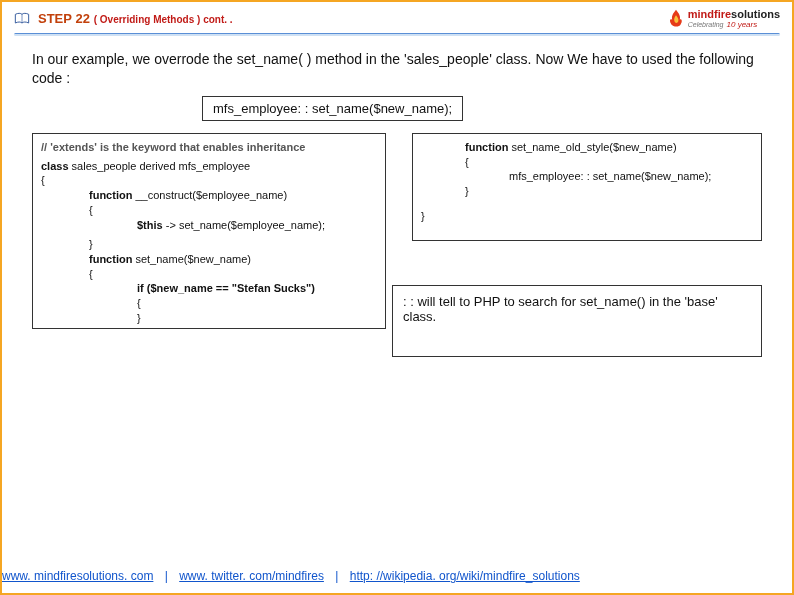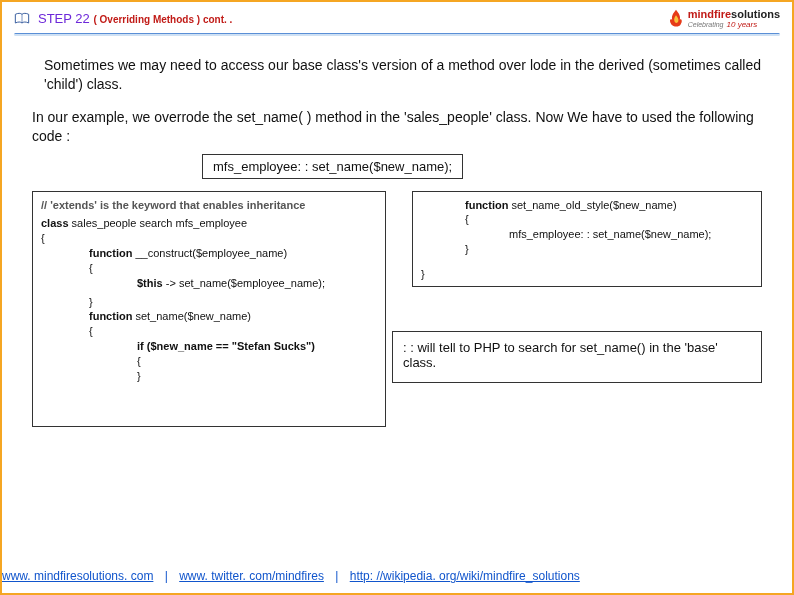--- a/index.html
+++ b/index.html
@@ -25,21 +25,21 @@
     justify-content: space-between;
     padding: 6px 12px 4px 12px;
   }
   .header-left {
     display: flex;
     align-items: center;
     gap: 8px;
   }
   .book-icon { width: 16px; height: 14px; }
   .step-title { font-size: 13px; }
-  .step-num { color: #6d28d9; font-weight: normal; }
+  .step-num { color: #c2410c; font-weight: bold; }
   .step-sub { color: #c11b17; font-weight: bold; font-size: 10px; }
   .logo {
     display: flex;
     align-items: center;
     gap: 4px;
     font-size: 11px;
   }
   .logo-flame { width: 16px; height: 20px; }
   .logo-text { color: #c11b17; font-weight: bold; }
   .logo-text2 { color: #222; font-weight: bold; }
@@ -71,28 +71,28 @@
     gap: 6px;
     margin-top: 2px;
   }
   .code-box {
     border: 1px solid #333;
     padding: 6px 8px;
     font-size: 11px;
     line-height: 1.35;
     overflow: hidden;
   }
-  .left-box { width: 360px; height: 236px; }
-  .right-box { width: 350px; height: 96px; margin-left: 20px; }
+  .left-box { width: 360px; height: 196px; }
+  .right-box { width: 350px; height: 108px; margin-left: 20px; }
   .right-col { display: flex; flex-direction: column; gap: 12px; }
   .note-box {
     border: 1px solid #333;
     padding: 8px 10px;
     font-size: 13px;
-    height: 52px;
+    height: 72px;
   }
   .comment { color: #555; font-weight: bold; }
   .kw { font-weight: bold; }
   .footer {
     position: absolute;
     bottom: 10px;
     left: 0;
     right: 0;
     font-size: 12px;
   }
@@ -127,29 +127,28 @@
           <span class="logo-tag">Celebrating</span>
           <span class="logo-years">10 years</span>
         </div>
       </span>
     </div>
   </div>
 
   <div class="divider"></div>
 
   <div class="content">
-    <div class="para1">Sometimes we may need to access our base class's version of a method  over lode in the derived (sometimes called 'child') class.</div>
     <div class="para2">In our example, we overrode the set_name( ) method in the 'sales_people' class. Now We have to used the following code :</div>
     <div class="code-inline">mfs_employee: : set_name($new_name);</div>
 
     <div class="two-col">
       <div class="code-box left-box">
         <div><span class="comment">// 'extends' is the keyword that enables inheritance</span></div>
         <div style="height:4px"></div>
-        <div><span class="kw">class</span><span> sales_people search mfs_employee</span></div>
+        <div><span class="kw">class</span><span> sales_people derived mfs_employee</span></div>
         <div>{</div>
         <div style="padding-left:48px;"><span class="kw">function</span><span> __construct($employee_name)</span></div>
         <div style="padding-left:48px;">{</div>
         <div style="padding-left:96px;"><span class="kw">$this</span><span> -&gt;  set_name($employee_name);</span></div>
         <div style="height:4px"></div>
         <div style="padding-left:48px;">}</div>
         <div style="padding-left:48px;"><span class="kw">function</span><span> set_name($new_name)</span></div>
         <div style="padding-left:48px;">{</div>
         <div style="padding-left:96px;"><span class="kw">if ($new_name == "Stefan Sucks")</span></div>
         <div style="padding-left:96px;">{</div>

